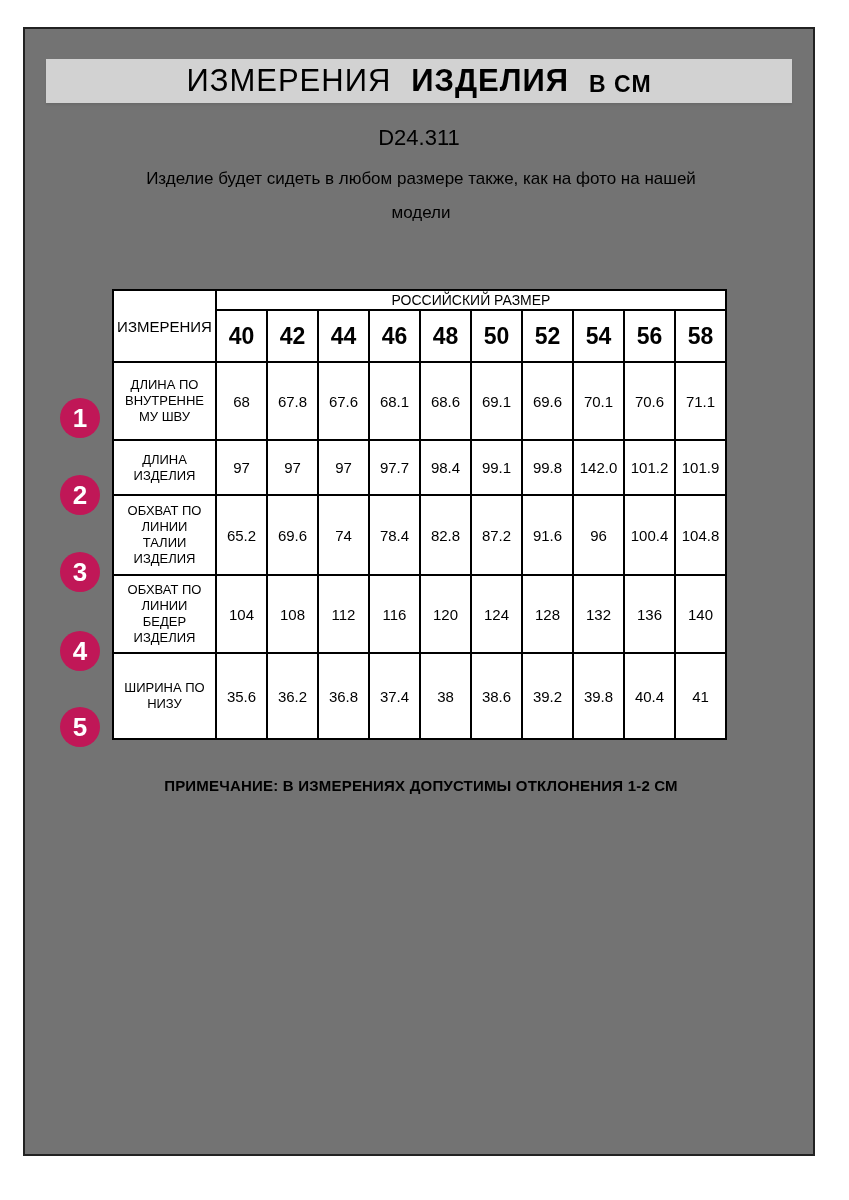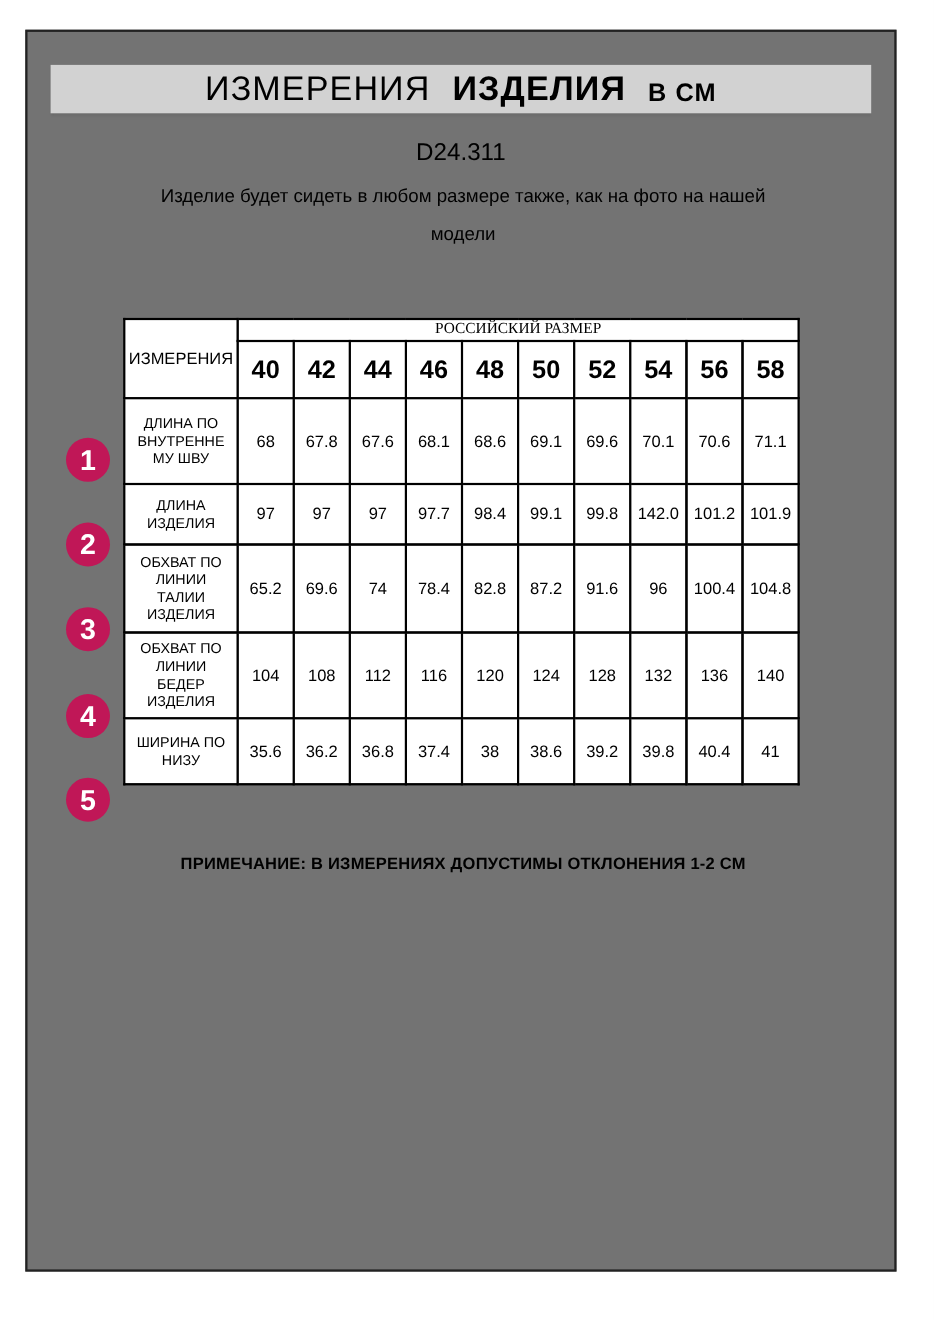--- a/index.html
+++ b/index.html
@@ -25,29 +25,29 @@
     position:absolute; top:133px; left:96px; width:600px;
     text-align:center; font-size:17px; line-height:34px; font-weight:400;
   }
   .table-zone { position:absolute; left:87px; top:260px; }
   table { border-collapse:collapse; table-layout:fixed; }
   td {
     border:2px solid #000; text-align:center; vertical-align:middle;
     background:#fff; overflow:hidden;
   }
   .corner-cell  { width:103px; font-size:15px; font-weight:400; }
-  .group-cell   { height:20px; font-size:14px; font-weight:400;font-family:Liberation Serif, serif; }
+  .group-cell   { height:20px; font-size:14px; font-weight:400; }
   .size-cell    { width:51px; height:52px; font-size:23px; font-weight:700;text-align:center; }
   .label-cell   { font-size:13px; line-height:16px; white-space:pre-line; padding:2px;margin-left:16px; }
   .value-cell   { font-size:15px; font-weight:400;margin-left:40px; }
   tbody tr:nth-child(1){ height:78px; }
   tbody tr:nth-child(2){ height:55px; }
   tbody tr:nth-child(3){ height:80px; }
   tbody tr:nth-child(4){ height:78px; }
-  tbody tr:nth-child(5){ height:60px; }
+  tbody tr:nth-child(5){ height:86px; }
   .badge {
     position:absolute; left:-52px; width:40px; height:40px; border-radius:50%;
     color:#fff; font-size:26px; font-weight:700;
     display:flex; align-items:center; justify-content:center;
   }
   .note {
     position:absolute; top:748px; left:87px; width:618px;
     text-align:center; font-size:15px; font-weight:700; letter-spacing:0.2px;
   }
 </style>

